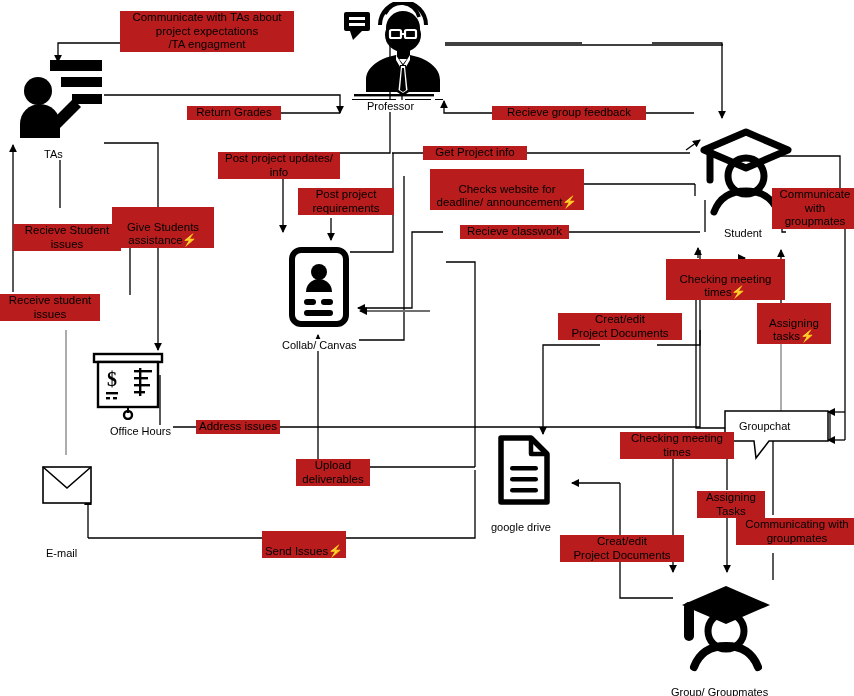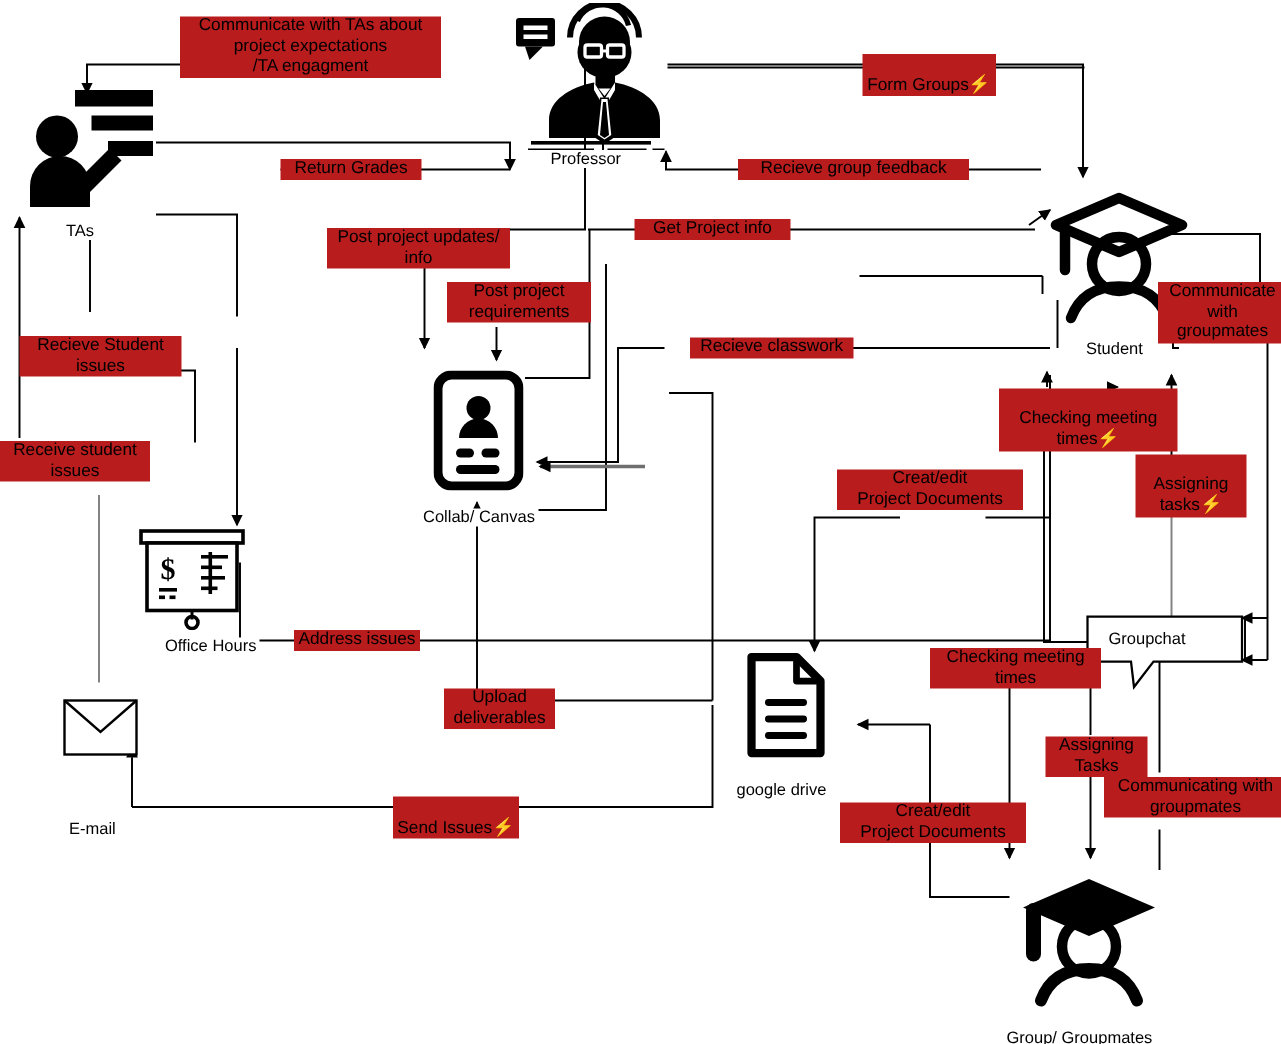--- a/index.html
+++ b/index.html
@@ -279,43 +279,48 @@
     </svg>
   </div>
   <div class="node-label" style="left:669px; top:686px;">Group/ Groupmates</div>
 
   <div class="lbl" style="left:120px; top:11px; width:170px;">Communicate with TAs about
 project expectations
 /TA engagment</div>
 
   <div class="lbl" style="left:187px; top:106px; width:90px;">Return Grades</div>
 
-  <div class="lbl" style="left:575px; top:36px; width:85px;">
-    <span>Form Groups</span><span class="bolt">⚡</span>
-  </div>
 
   <div class="lbl" style="left:492px; top:106px; width:150px;">Recieve group feedback</div>
 
   <div class="lbl" style="left:218px; top:152px; width:118px;">Post project updates/
 info</div>
 
   <div class="lbl" style="left:298px; top:188px; width:92px;">Post project
 requirements</div>
 
   <div class="lbl" style="left:423px; top:146px; width:100px;">Get Project info</div>
 
+  <div class="lbl" style="left:430px; top:169px; width:150px;">
+    <span>Checks website for
+deadline/ announcement</span><span class="bolt">⚡</span>
+  </div>
 
   <div class="lbl" style="left:460px; top:225px; width:105px;">Recieve classwork</div>
 
   <div class="lbl" style="left:772px; top:188px; width:82px;">Communicate
 with groupmates</div>
 
   <div class="lbl" style="left:13px; top:224px; width:104px;">Recieve Student
 issues</div>
 
+  <div class="lbl" style="left:112px; top:207px; width:98px;">
+    <span>Give Students
+assistance</span><span class="bolt">⚡</span>
+  </div>
 
   <div class="lbl" style="left:0px; top:294px; width:96px;">Receive student
 issues</div>
 
   <div class="lbl" style="left:196px; top:420px; width:80px;">Address issues</div>
 
   <div class="lbl" style="left:296px; top:459px; width:70px;">Upload
 deliverables</div>
 
   <div class="lbl" style="left:262px; top:531px; width:80px;">

